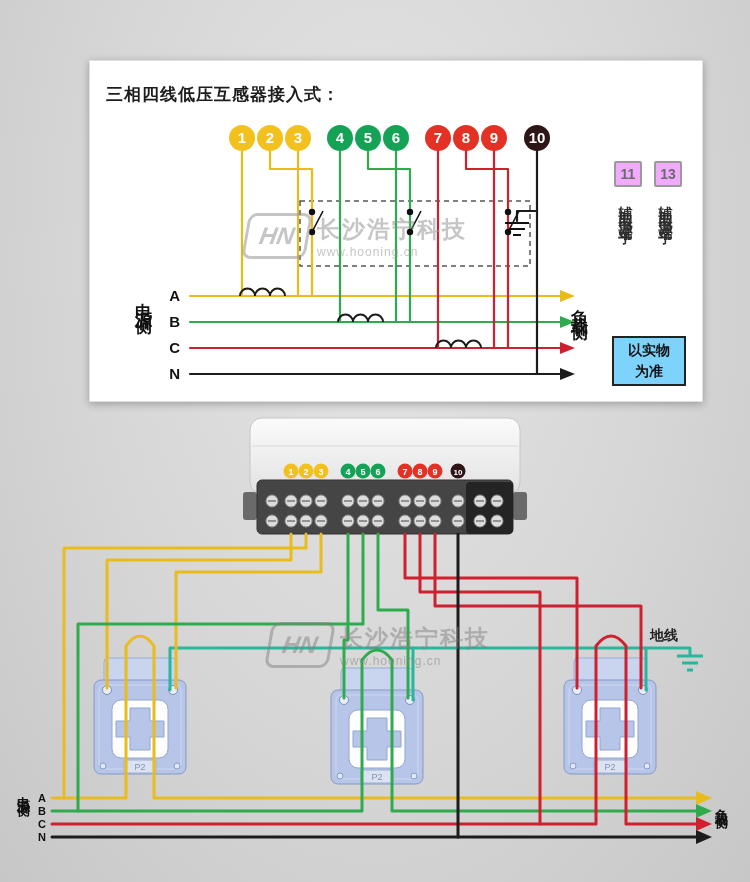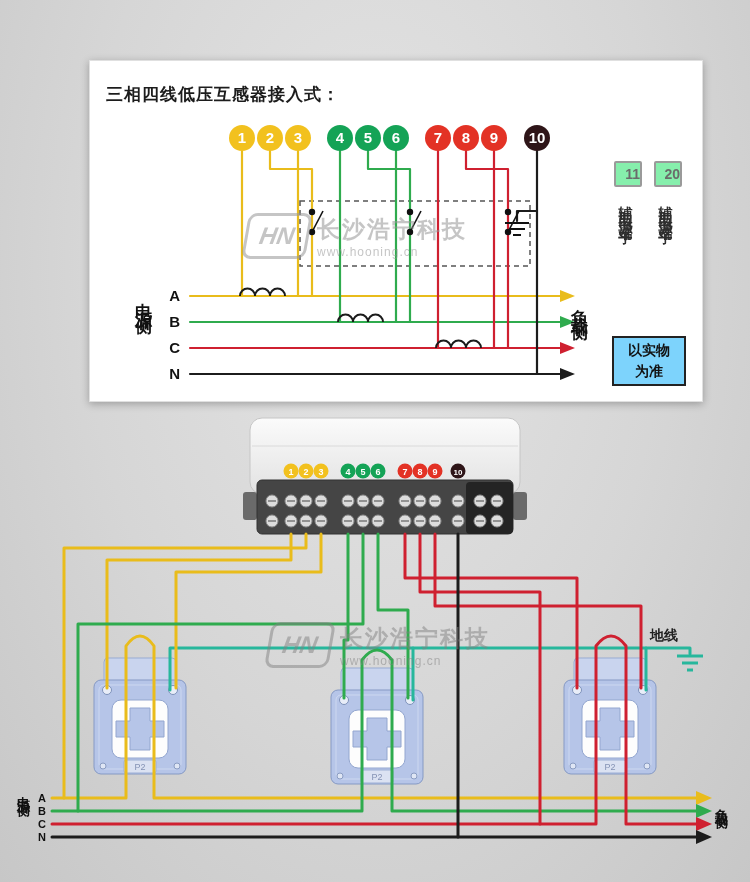--- a/index.html
+++ b/index.html
@@ -5,22 +5,22 @@
   html,body{margin:0;padding:0;background:#d2d2d2;}
   .page{position:relative;width:750px;height:882px;overflow:hidden;
         background:radial-gradient(ellipse at 50% 30%, #e4e4e4 0%, #d6d6d6 55%, #c7c7c7 100%);
         font-family:"Liberation Sans","DejaVu Sans",sans-serif;}
   .top-panel{position:absolute;left:69px;top:60px;width:612px;height:340px;background:#ffffff;
              box-shadow:0 2px 8px rgba(0,0,0,.28);border:1px solid #e0e0e0;margin-left:20px;}
   .panel-title{position:absolute;left:16px;top:22px;font-size:17px;font-weight:bold;color:#1c1c1c;letter-spacing:1px;}
   .vlabel{position:absolute;writing-mode:vertical-rl;text-orientation:upright;color:#111;}
   .src-top{left:42px;top:228px;font-size:17px;font-weight:bold;letter-spacing:8px;}
   .load-top{left:478px;top:234px;font-size:17px;font-weight:bold;letter-spacing:8px;}
-  .aux-box{position:absolute;width:24px;height:22px;border:2px solid #9a9a9a;background:#86efac;
-           color:#6b6b6b;font-size:14px;font-weight:bold;text-align:right;line-height:22px;border-radius:2px;}
+  .aux-box{position:absolute;width:24px;height:22px;border:2px solid #9a9a9a;background:#f0abfc;
+           color:#6b6b6b;font-size:14px;font-weight:bold;text-align:center;line-height:22px;border-radius:2px;}
   .aux-label{position:absolute;writing-mode:vertical-rl;text-orientation:upright;font-size:14px;color:#2e2e2e;
              font-weight:bold;letter-spacing:5px;}
   .note-box{position:absolute;left:522px;top:275px;width:70px;height:44px;border:2px solid #222;background:#7dd3fc;
             font-size:14px;font-weight:bold;color:#111;text-align:center;line-height:21px;padding-top:2px;}
   .wm{position:absolute;display:flex;align-items:center;gap:8px;pointer-events:none;}
   .wm-logo{width:58px;height:40px;border:3px solid currentColor;border-radius:9px;transform:skewX(-10deg);
            display:flex;align-items:center;justify-content:center;font-weight:bold;font-style:italic;font-size:24px;}
   .wm-brand{font-size:23px;font-weight:bold;letter-spacing:2px;}
   .wm-url{font-size:12px;letter-spacing:1px;}
   .wm1{left:155px;top:152px;color:rgba(150,150,150,.55);}
@@ -135,21 +135,21 @@
         <text x="90" y="266" class="phasetxt">B</text>
         <text x="90" y="292" class="phasetxt">C</text>
         <text x="90" y="318" class="phasetxt">N</text>
       </g>
     </svg>
 
     <div class="vlabel src-top">电源侧</div>
     <div class="vlabel load-top">负载侧</div>
 
     <div class="aux-box" style="left:524px;top:100px">11</div>
-    <div class="aux-box" style="left:564px;top:100px">20</div>
+    <div class="aux-box" style="left:564px;top:100px">13</div>
     <div class="aux-label" style="left:527px;top:134px">辅助电源端子＋</div>
     <div class="aux-label" style="left:567px;top:134px">辅助电源端子－</div>
 
     <div class="note-box">
       <div>以实物</div>
       <div>为准</div>
     </div>
 
     <div class="wm wm1">
       <div class="wm-logo">HN</div>

